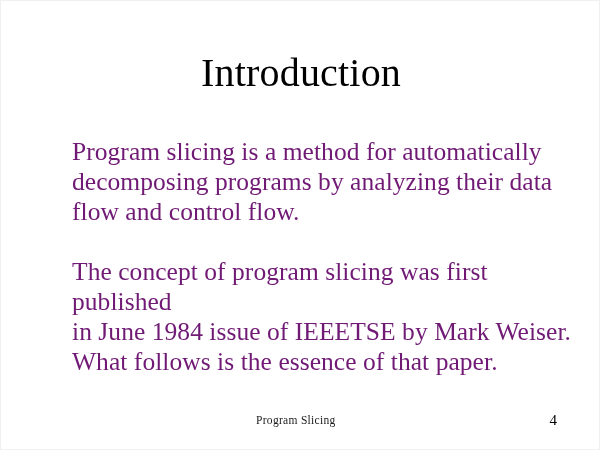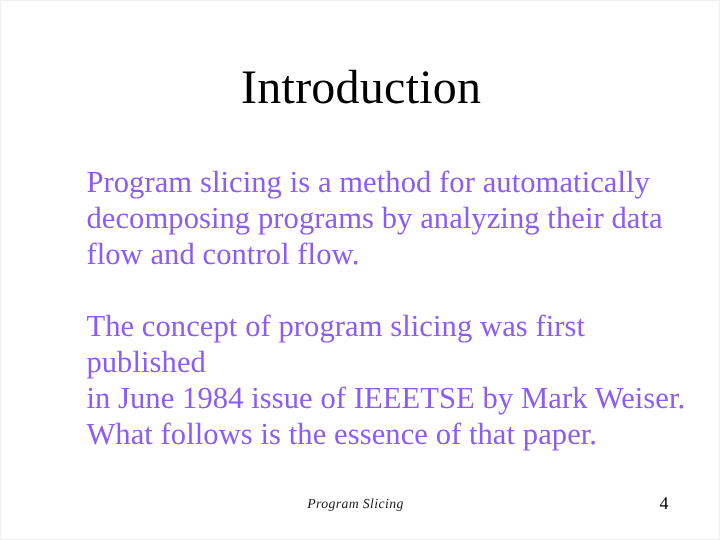--- a/index.html
+++ b/index.html
@@ -44,21 +44,21 @@
     position: absolute;
     left: 71px;
     top: 136px;
     width: 500px;
   }
 
   .para {
     font-family: "Liberation Serif", "DejaVu Serif", serif;
     font-size: 25.5px;
     line-height: 30px;
-    color: #8b5cf6;
+    color: #701a75;
     margin: 0;
     letter-spacing: 0.05px;
     white-space: pre-line;
   }
 
   .para + .para {
     margin-top: 30px;
   }
 
   
@@ -68,21 +68,20 @@
     top: 411px;
     width: 600px;
     height: 20px;
   }
 
   .footer-label {
     position: absolute;
     left: 255px;
     top: 0;
     font-family: "Liberation Serif", "DejaVu Serif", serif;
-    font-style: italic;
     font-size: 11.5px;
     line-height: 16px;
     color: #1a1a1a;
     letter-spacing: 0.3px;
   }
 
   .footer-pagenum {
     position: absolute;
     right: 44px;
     top: -1px;

